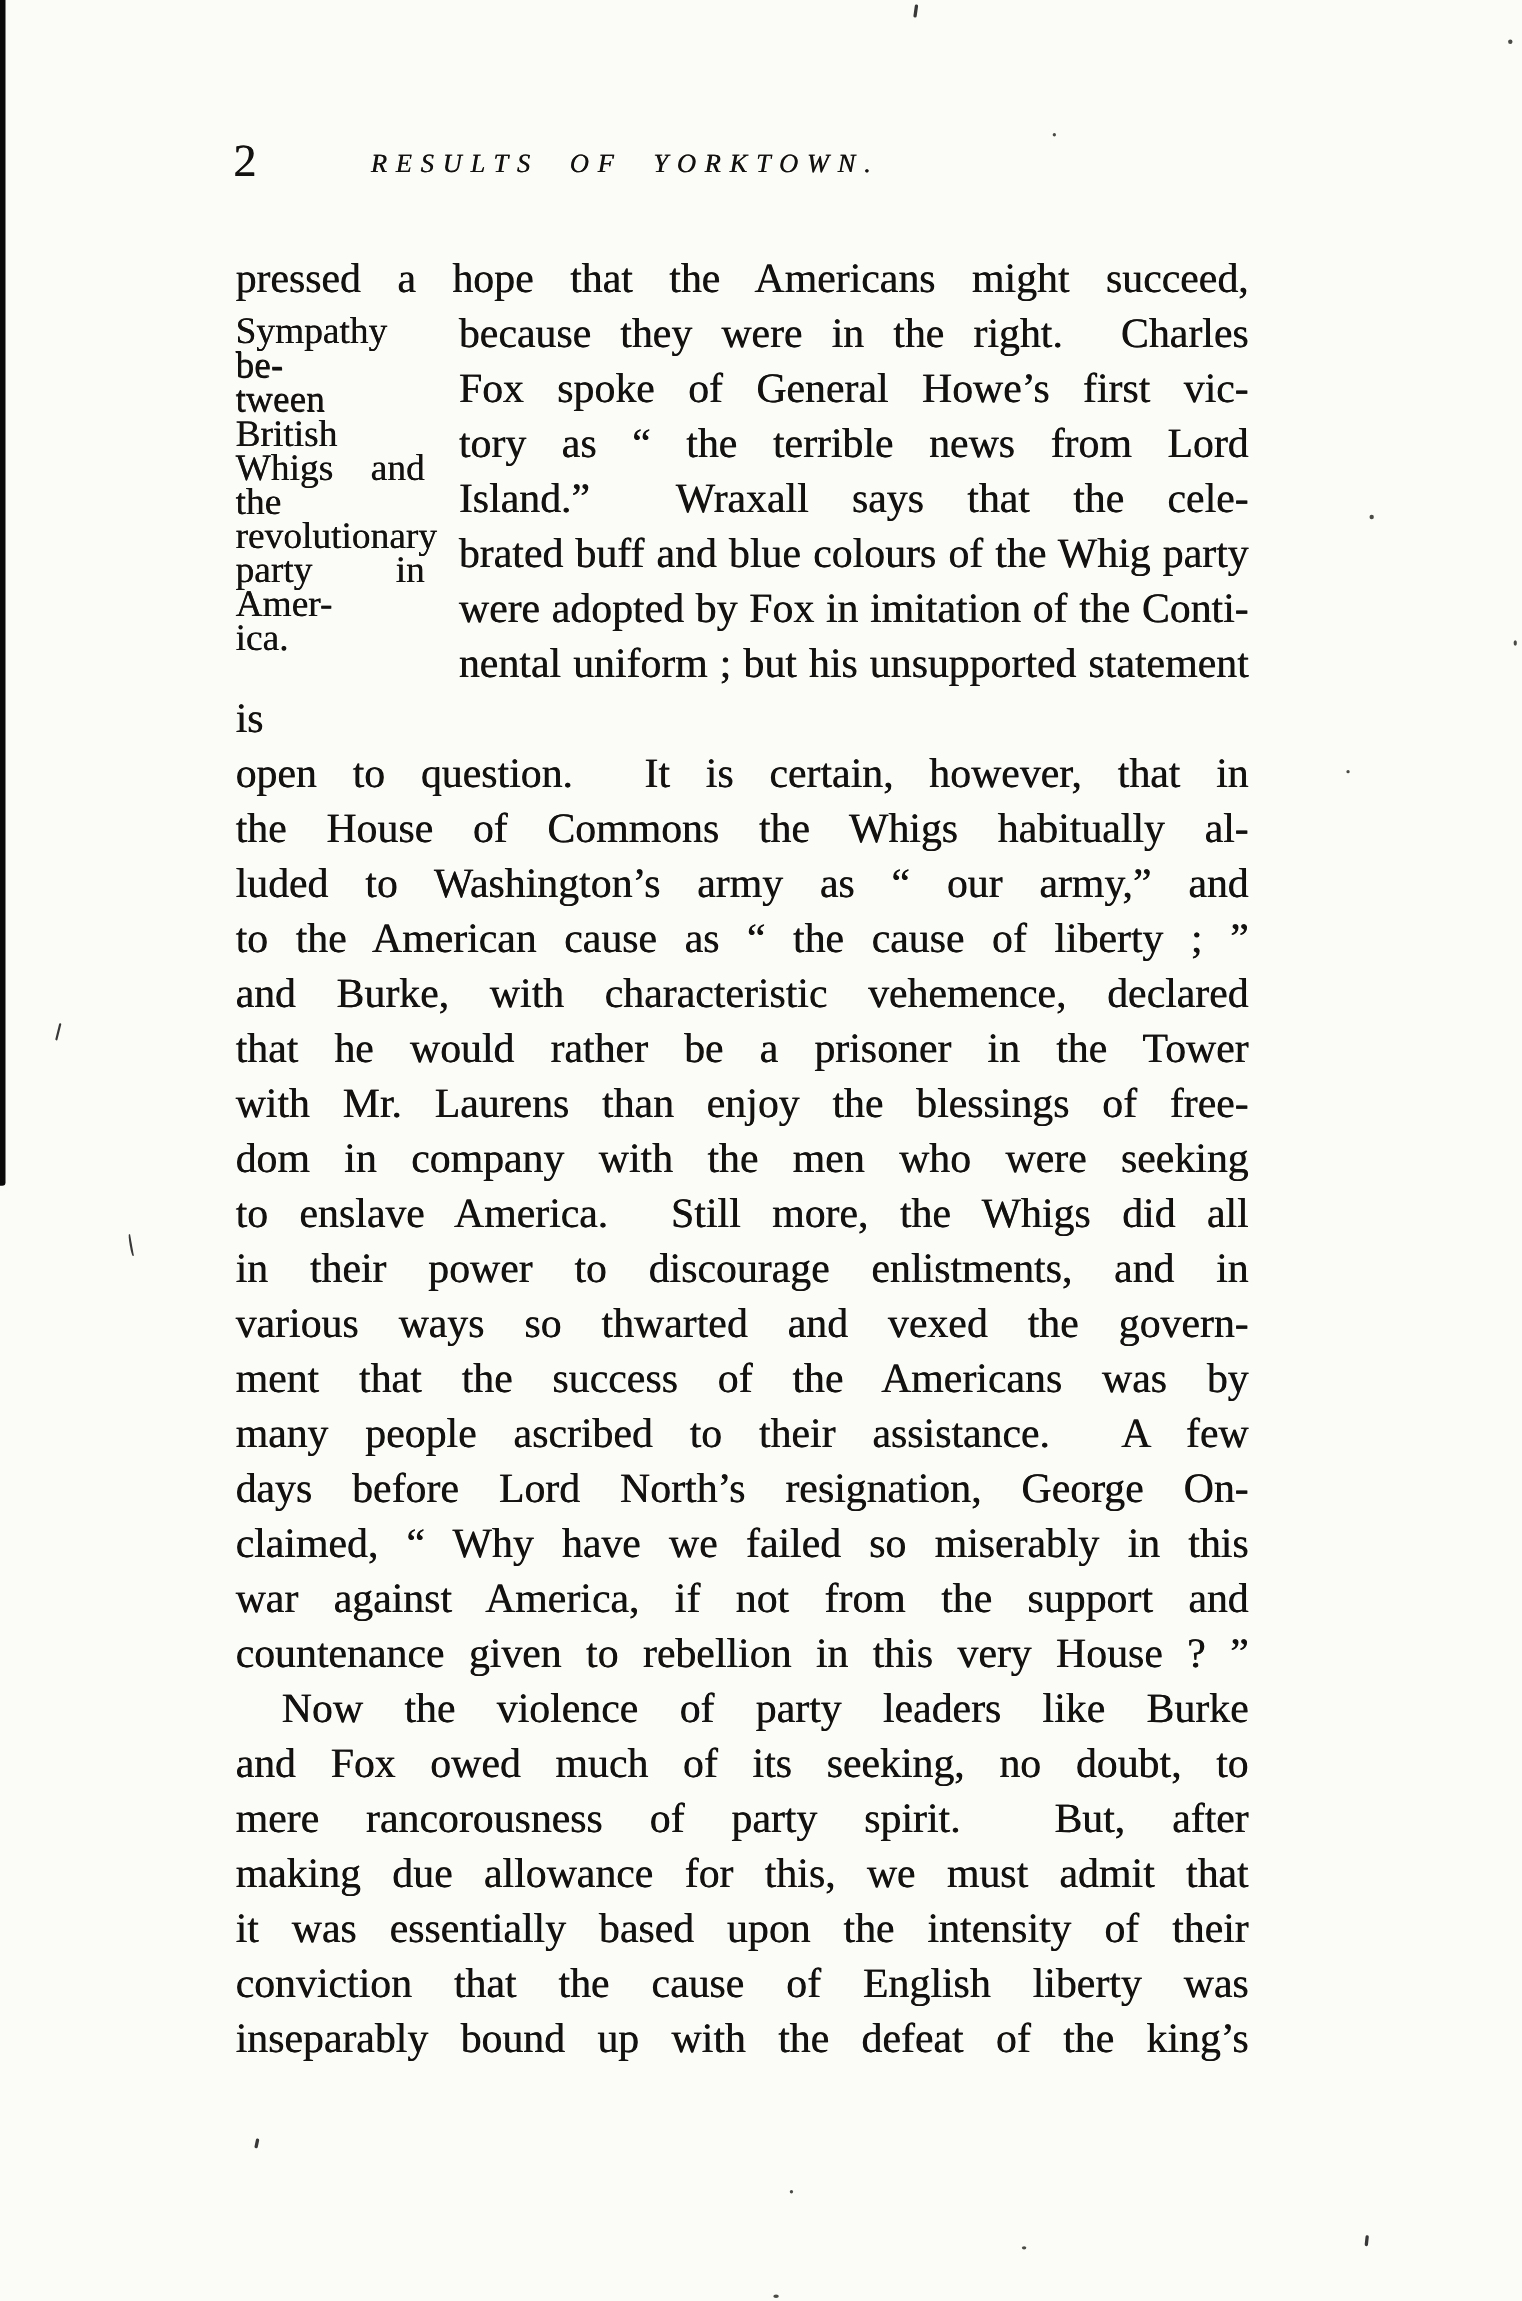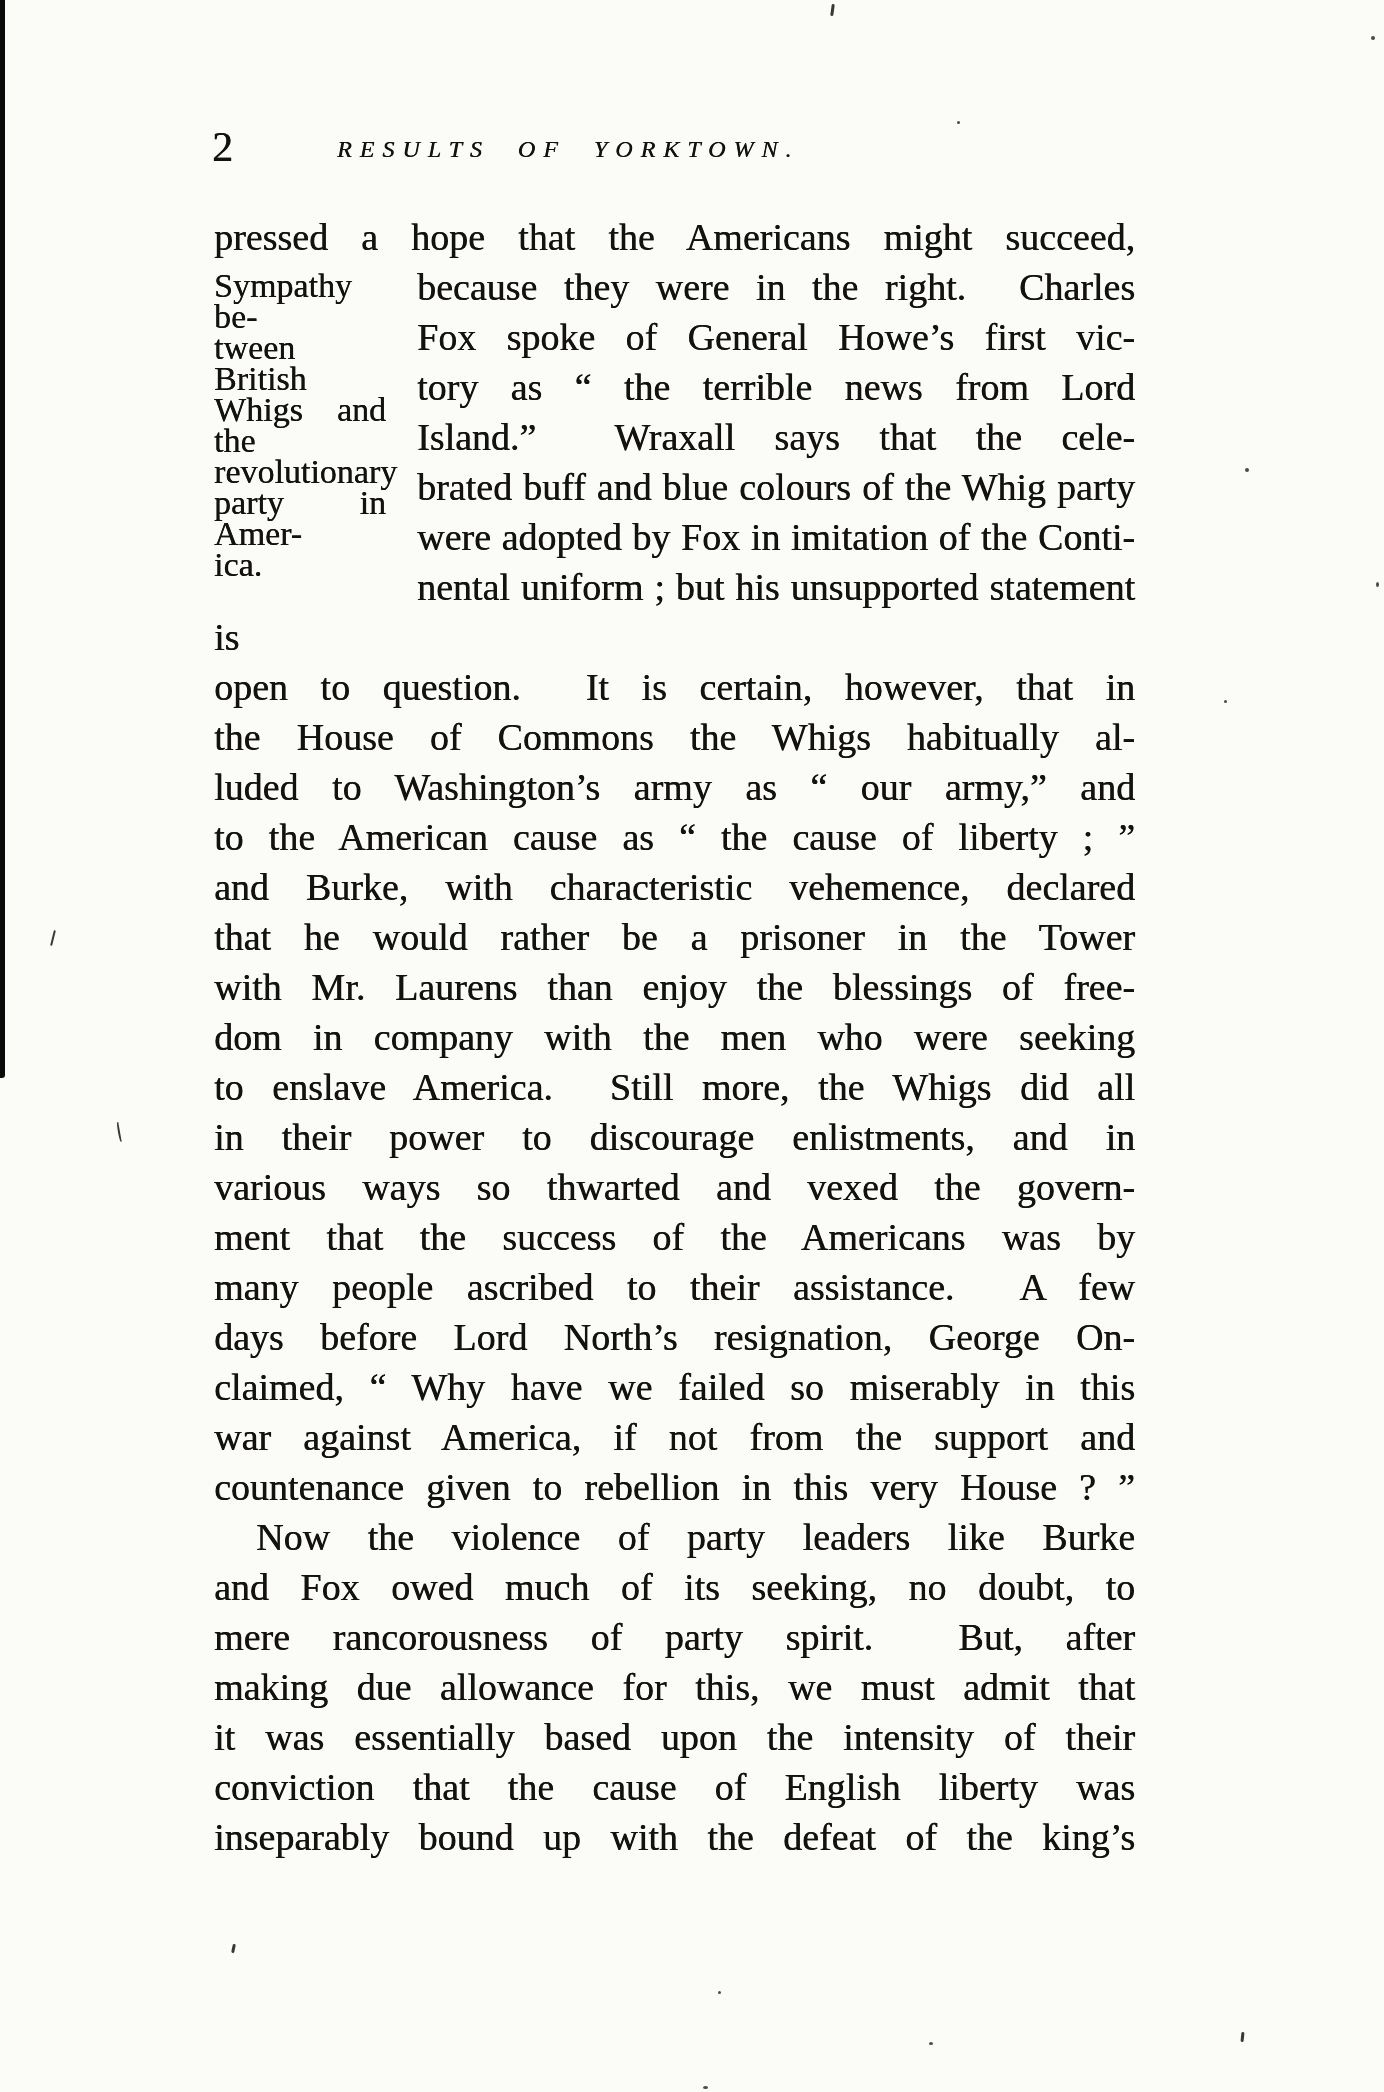--- a/index.html
+++ b/index.html
@@ -33,21 +33,21 @@
     font-style: italic;
     letter-spacing: 8px;
     word-spacing: 14px;
     text-shadow: 0.4px 0.3px 0 currentColor;
     white-space: nowrap;
     margin-left: 10px;
   }
 
   
   .body-text {
-    position: absolute; left: 214px; top: 212px;
+    position: absolute; left: 214px; top: 228px;
     width: 921px;
     font-size: 38px; line-height: 50px;
     text-shadow: 0.45px 0.35px 0 currentColor;
   }
   .line {
     text-align: justify;
     text-align-last: justify;
     -moz-text-align-last: justify;
   }
 

